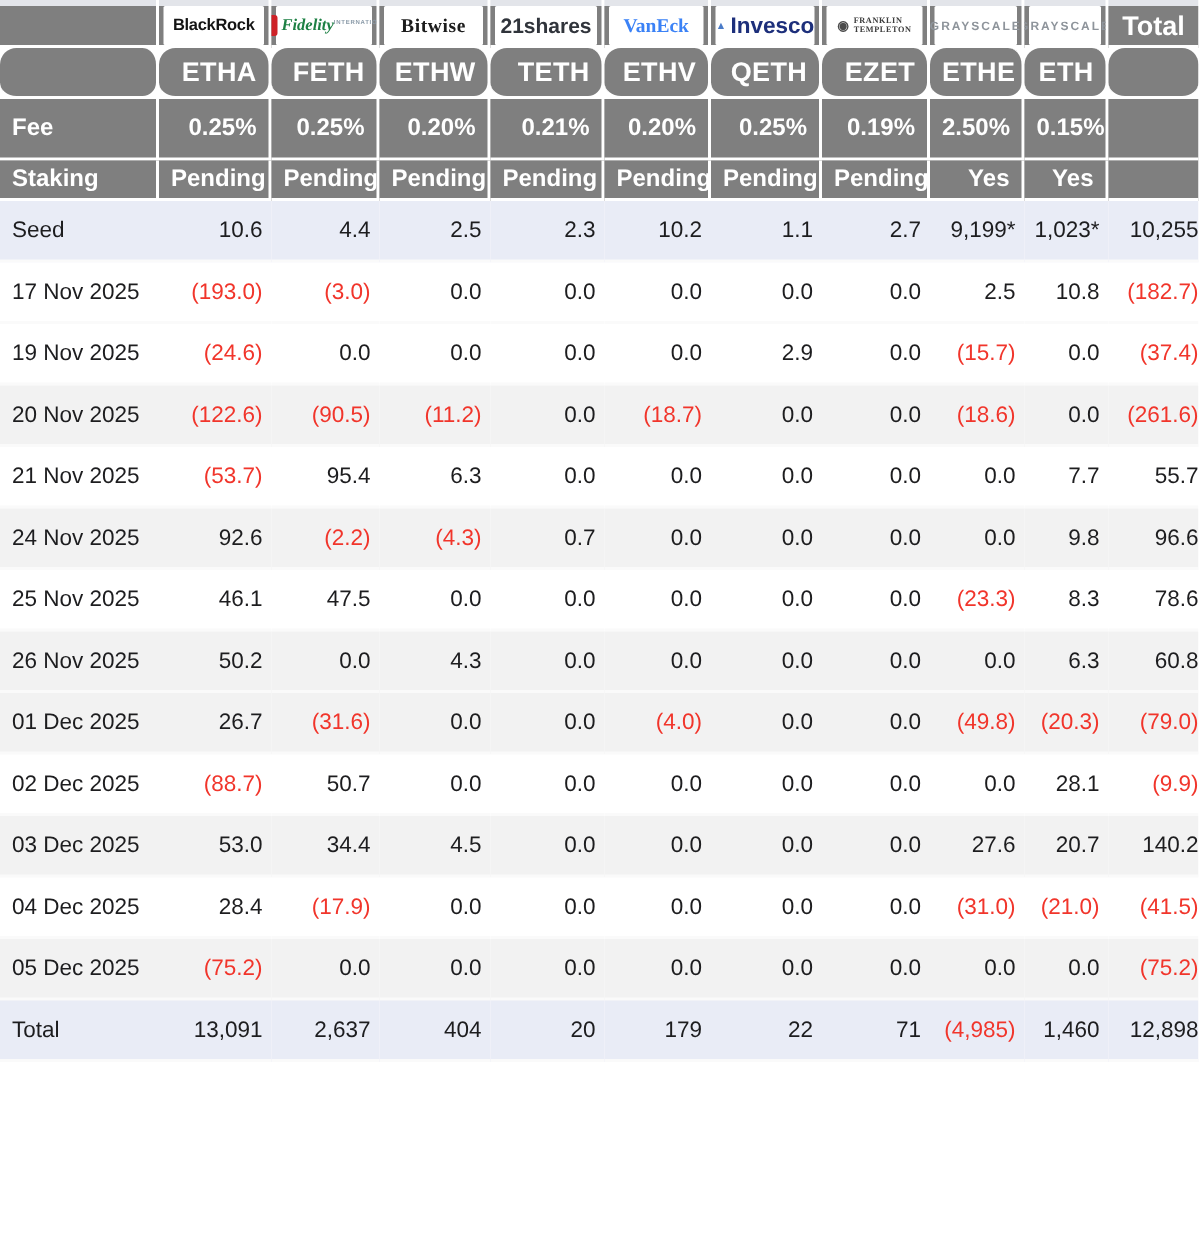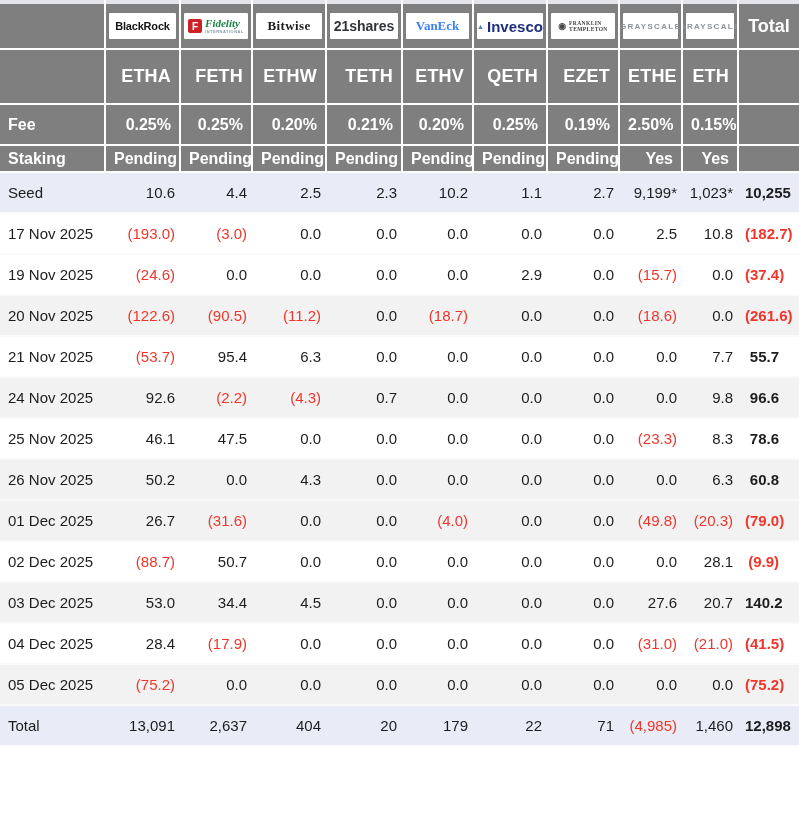--- a/index.html
+++ b/index.html
@@ -23,39 +23,39 @@
 
   
   th.h {
     background: var(--header-bg, #7f7f7f);
     color: #ffffff; font-weight: 700;
     border-right: 2px solid #ffffff;
     border-bottom: 2px solid #ffffff;
     text-align: right; padding: 0 8px;
   }
   th.h.last { border-right: none; }
-  tr.logo-row th.h { height: 46px; text-align: center; padding: 0 3px; }
-  tr.ticker-row th.h { height: 55px; font-size: 18px; letter-spacing: 0.2px; }
+  tr.logo-row th.h { height: 28px; text-align: center; padding: 0 3px; }
+  tr.ticker-row th.h { height: 34px; font-size: 18px; letter-spacing: 0.2px; border-radius: 11px; }
   tr.fee-row th.h { height: 41px; font-size: 16px; }
   tr.staking-row th.h { height: 27px; font-size: 16px; }
   th.h.rowhead { text-align: left; font-size: 15px; padding-left: 8px; }
   th.h.total-head { font-size: 18px; text-align: right; padding-right: 8px; }
 
   
   .lgbox {
     background: #ffffff; border-radius: 1px;
     width: 100%; height: 26px;
     display: inline-flex; align-items: center; justify-content: center;
     gap: 3px; padding: 0 3px;
   }
   .lg-blackrock { font-weight: 800; font-size: 11px; color: #141414; letter-spacing: -0.2px; }
   .fid-mark { width: 14px; height: 14px; background: #ce2127; color: #fff; font-size: 10px;
               font-weight: 800; display: inline-flex; align-items: center; justify-content: center;
               border-radius: 2px; flex: 0 0 auto; }
-  .fid-col { display: inline-flex; flex-direction: column; align-items: flex-start; line-height: 1; }
+  .fid-col { display: inline-flex; flex-direction: row; align-items: flex-start; line-height: 1; }
   .fid-text { color: #1d8044; font-weight: 700; font-size: 11px; font-style: italic;
               font-family: "Liberation Serif", serif; }
   .fid-sub { font-size: 4px; color: #8a9aa8; letter-spacing: 0.5px; margin-top: 1px; }
   .lg-bitwise { font-family: "Liberation Serif", serif; font-size: 13px; color: #1c1c1c; letter-spacing: 0.4px; }
   .lg-shares { font-size: 14px; color: #30343b; font-weight: 600; }
   .lg-vaneck { font-family: "Liberation Serif", serif; font-weight: 700; font-size: 13px; color: #3b82f6; }
   .inv-mark { color: #4a7bc8; font-size: 7px; line-height: 1; }
   .inv-text { color: #1d2f7b; font-weight: 700; font-size: 15px; }
   .fr-mark { color: #4a4a4a; font-size: 9px; line-height: 1; }
   .fr-col { display: inline-flex; flex-direction: column; align-items: flex-start; line-height: 1.15; }
@@ -63,21 +63,21 @@
   .lg-grayscale { font-size: 8px; letter-spacing: 1.3px; color: #8e949b; font-weight: 600; }
 
   
   td {
     height: 41px; font-size: 15px; color: #1d1d1f;
     text-align: right; padding: 0 6px;
     background: #ffffff;
     border-bottom: 2px solid #fafafa;
   }
   td.label { text-align: left; padding-left: 8px; }
-  td.total-col { padding-right: 20px; font-weight: bold; }
+  td.total-col { padding-right: 0; }
   tr.shade td { background: var(--shade-bg, #f2f2f2); }
   tr.hl td { background: var(--hl-bg, #e9ecf6); }
   td.neg { color: var(--neg, #f1352b); }
 </style>
 </head>
 <body>
 
 <div class="top-strip">
     <span style="width:106px"></span>
     <span style="width:75px"></span>

